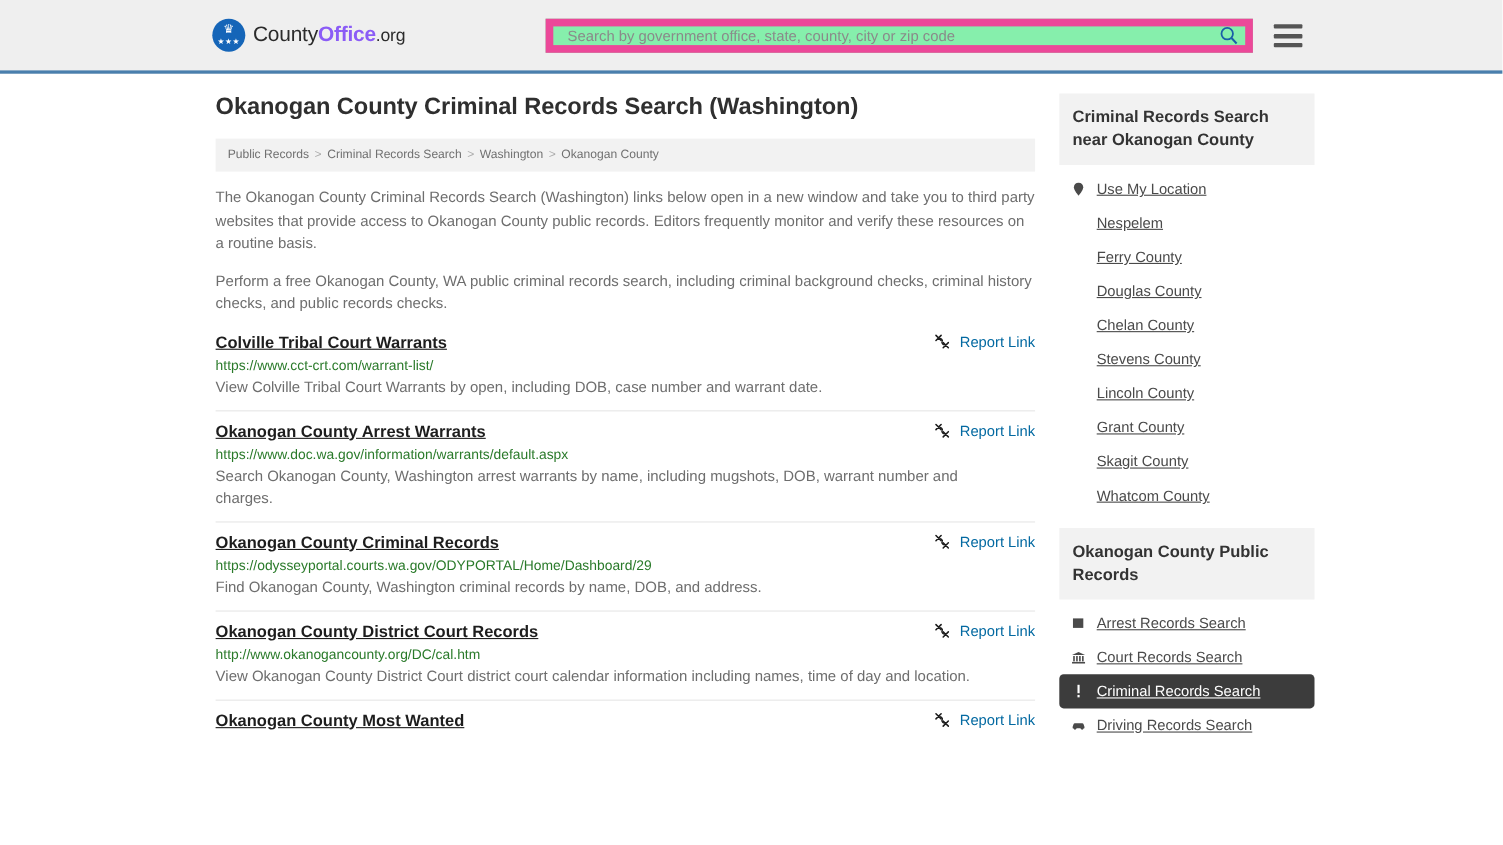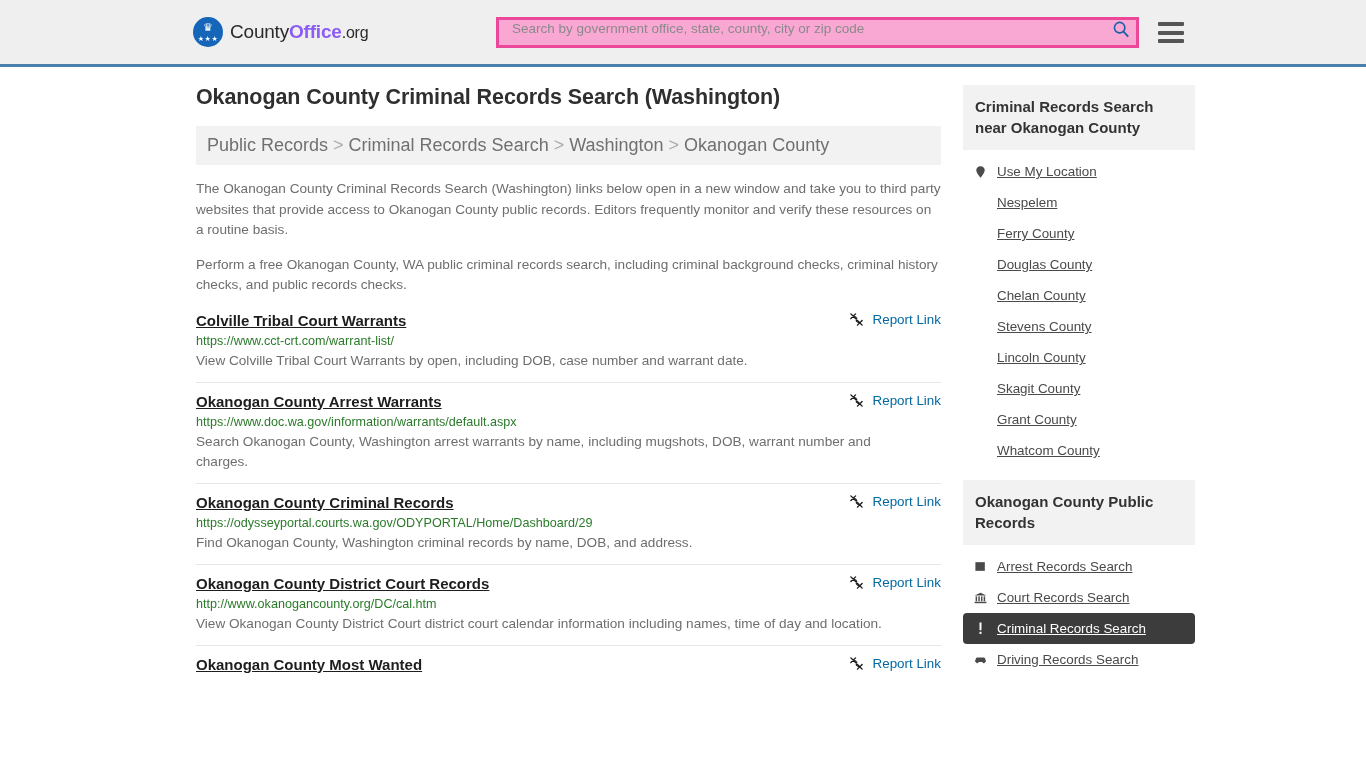--- a/index.html
+++ b/index.html
@@ -57,23 +57,23 @@
   .logo-text .t2 { color: #8b5cf6; font-weight: bold; }
   .logo-text .t3 { color: #2b2b2b; font-size: 16px; }
 
   .search-area {
     position: absolute;
     left: 496px; top: 17px;
     display: flex; align-items: center;
   }
   .search-box {
     width: 643px; height: 31px;
-    background: #f9a8d4;
-    border: 3px solid #ec4899;
-    display: flex; align-items: flex-start;
+    background: #86efac;
+    border: 7px solid #ec4899;
+    display: flex; align-items: flex-end;
     padding: 0 6px 0 11px;
   }
   .search-box input {
     flex: 1 1 auto;
     border: none; outline: none;
     font-family: "Liberation Sans", sans-serif;
     font-size: 13.5px;
     color: #555;
     background: transparent;
   }
@@ -110,21 +110,21 @@
     font-size: 21.5px;
     font-weight: bold;
     color: #2f2f2f;
     margin: 0 0 16px 0;
     letter-spacing: -0.1px;
   }
 
   .breadcrumb {
     background: #f2f2f2;
     padding: 9px 11px;
-    font-size: 18px;
+    font-size: 11px;
     color: #7a7a7a;
     margin-bottom: 14px;
   }
   .breadcrumb a {
     color: #707070;
     text-decoration: none;
   }
   .breadcrumb .sep { color: #aaaaaa; margin: 0 5px; }
 
   .intro p {
@@ -368,25 +368,25 @@
         <div class="panel-item">
           <span class="panel-icon spacer"></span>
           <a>Stevens County</a>
         </div>
         <div class="panel-item">
           <span class="panel-icon spacer"></span>
           <a>Lincoln County</a>
         </div>
         <div class="panel-item">
           <span class="panel-icon spacer"></span>
+          <a>Grant County</a>
+        </div>
+        <div class="panel-item">
+          <span class="panel-icon spacer"></span>
           <a>Skagit County</a>
-        </div>
-        <div class="panel-item">
-          <span class="panel-icon spacer"></span>
-          <a>Grant County</a>
         </div>
         <div class="panel-item">
           <span class="panel-icon spacer"></span>
           <a>Whatcom County</a>
         </div>
 
       </div>
     </div>
 
     <div class="panel">

